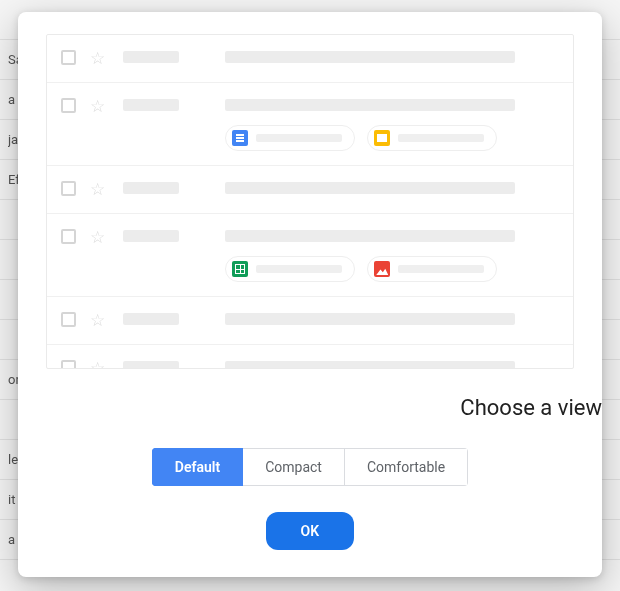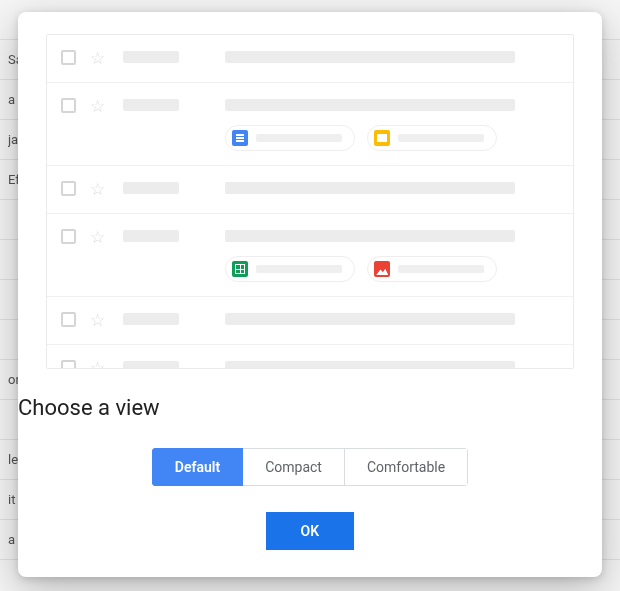--- a/index.html
+++ b/index.html
@@ -120,21 +120,21 @@
 .ic-docs::after { content:""; position:absolute; left:4px; top:4px; right:4px; height:2px; background:#fff; box-shadow:0 3px 0 #fff, 0 6px 0 #fff; }
 .ic-slides { background:#fbbc04; position:relative; }
 .ic-slides::after { content:""; position:absolute; left:3px; top:4px; right:3px; bottom:4px; background:#fff; }
 .ic-sheets { background:#0f9d58; position:relative; }
 .ic-sheets::after { content:""; position:absolute; left:3px; top:3px; right:3px; bottom:3px; background:
   linear-gradient(#fff,#fff) center/1px 100% no-repeat,
   linear-gradient(#fff,#fff) center/100% 1px no-repeat; border:1px solid #fff; }
 .ic-image { background:#ea4335; position:relative; }
 .ic-image::after { content:""; position:absolute; left:2px; right:2px; bottom:2px; height:7px; background:#fff; clip-path:polygon(0 100%, 35% 20%, 55% 60%, 75% 10%, 100% 100%); }
 .title {
-  text-align: left;
+  text-align: right;
   font-size: 22px;
   color: #212121;
   margin-top: 26px;
   font-weight: 400;
 }
 .seg {
   display: flex;
   justify-content: center;
   margin-top: 28px;
 }
@@ -161,21 +161,21 @@
 }
 .ok-wrap {
   display: flex;
   justify-content: center;
   margin-top: 26px;
 }
 .ok-btn {
   background: #1a73e8;
   color: #fff;
   border: none;
-  border-radius: 0;
+  border-radius: 12px;
   padding: 11px 34px;
   font-size: 14px;
   font-weight: 600;
   cursor: pointer;
   font-family: inherit;
   letter-spacing: 0.3px;
 }
 </style>
 </head>
 <body>

